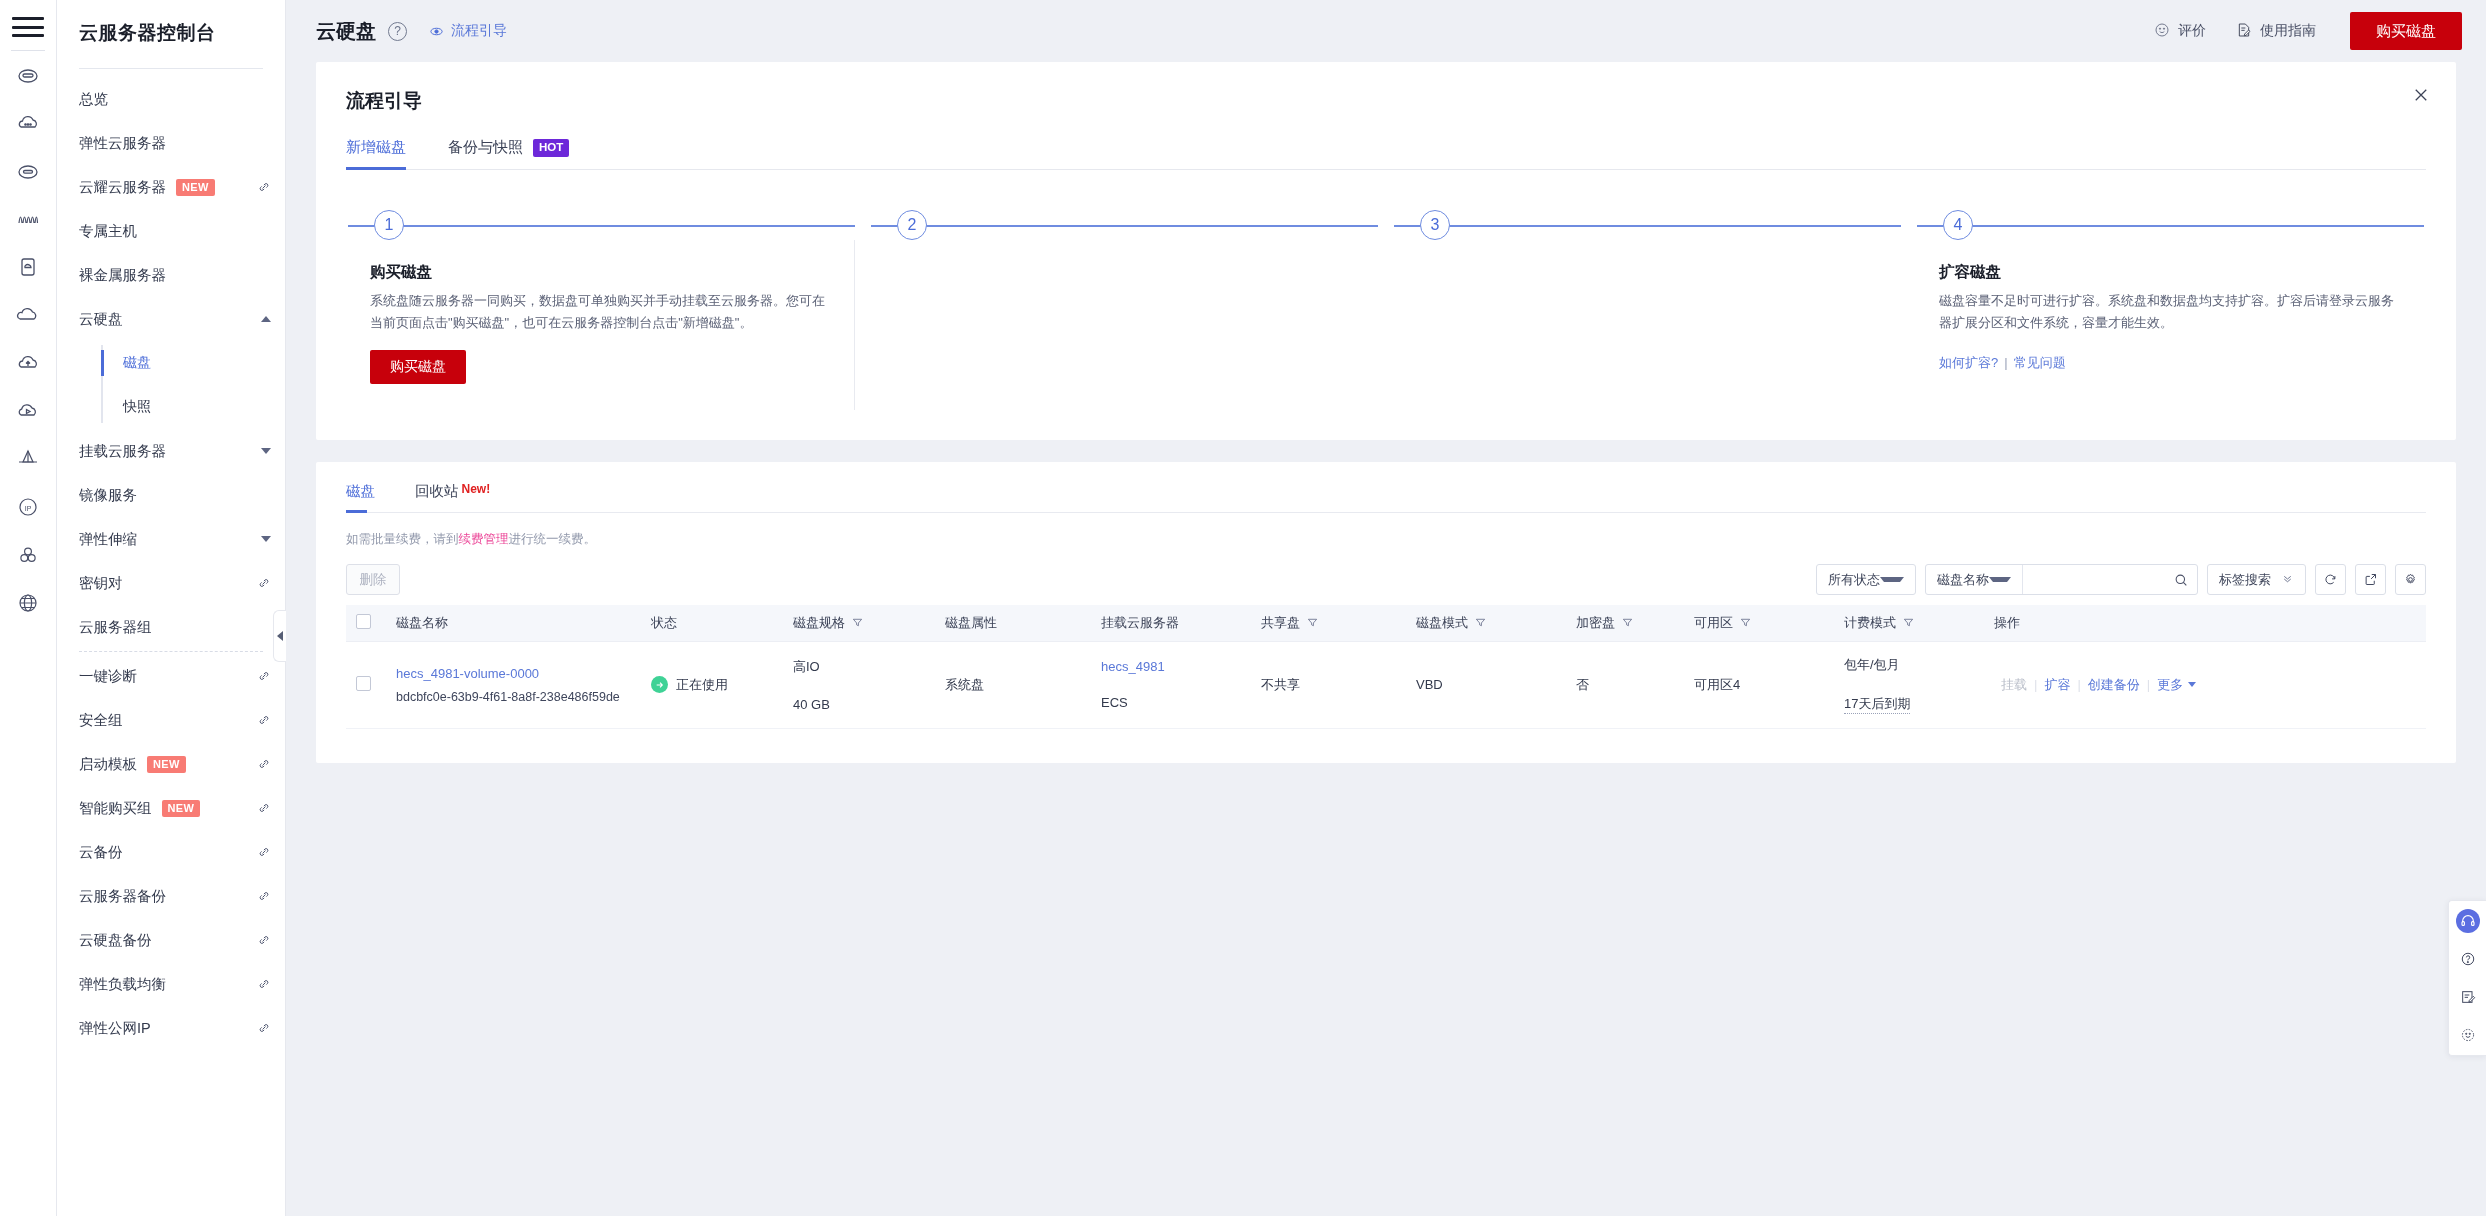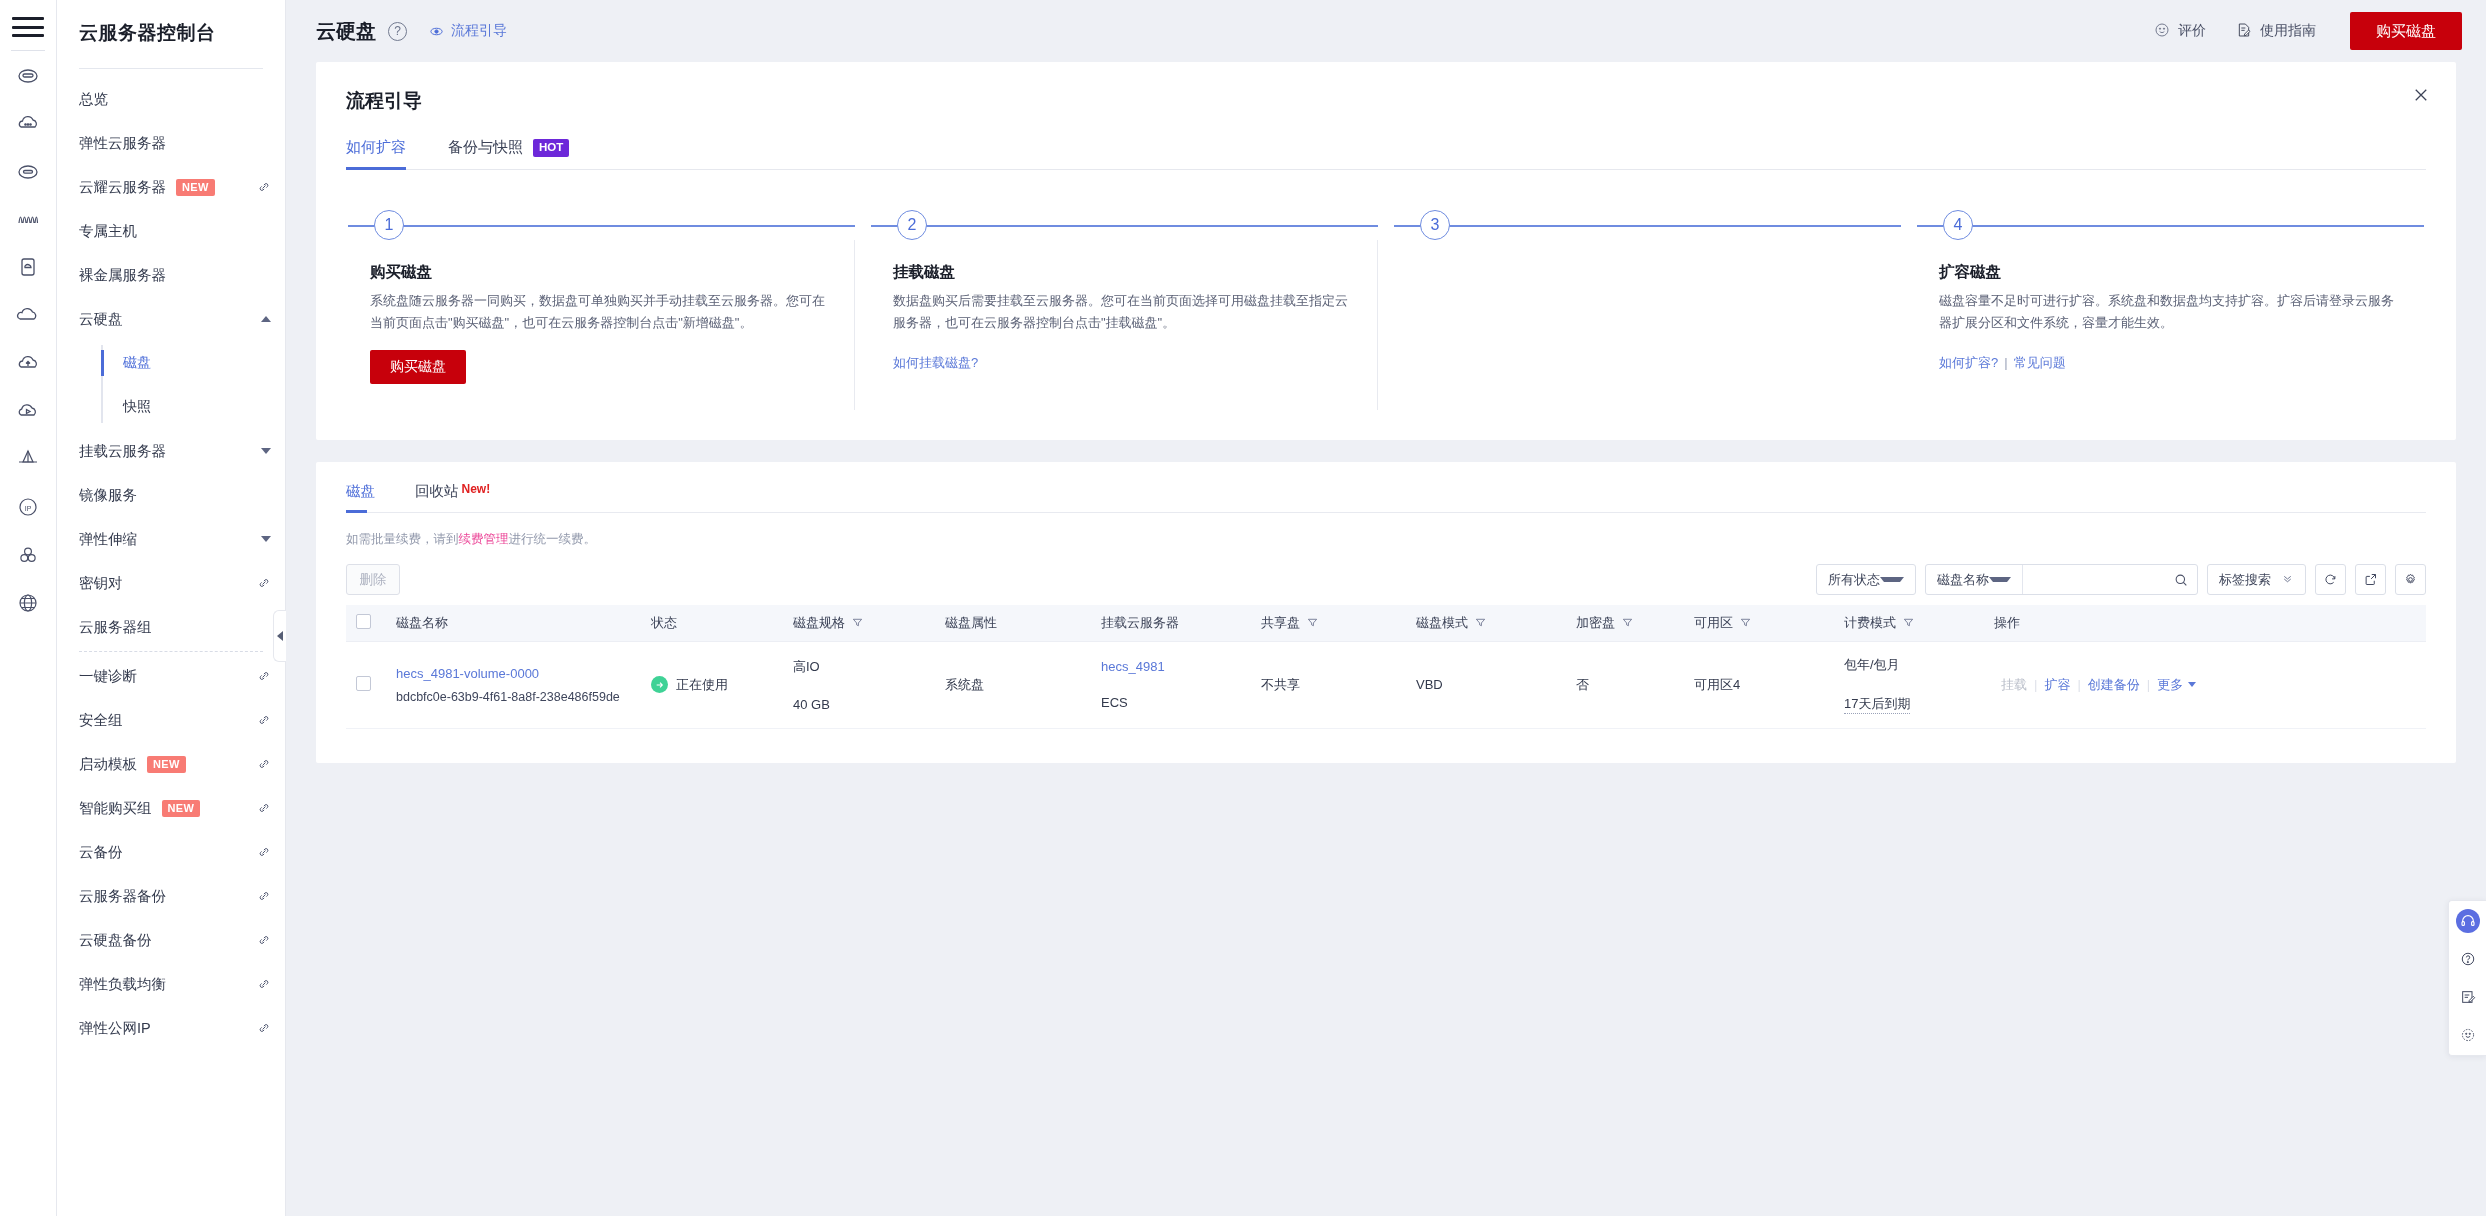--- a/index.html
+++ b/index.html
@@ -462,21 +462,21 @@
 
     <div class="card guide-card">
       <div class="guide-head">流程引导</div>
       <div class="close-x">
           <svg viewBox="0 0 24 24" width="18" height="18" stroke="currentColor" stroke-width="1.7">
             <path d="M5 5l14 14M19 5L5 19"></path>
           </svg>
         </div>
       <div class="tabs">
         <div class="tab active">
-            <span>如何扩容</span>
+            <span>新增磁盘</span>
           </div>
         <div class="tab">
           <span>备份与快照</span>
           <span class="badge-hot">HOT</span>
         </div>
       </div>
 
       <div class="steps">
         <div class="step">
           <div class="step-top">
@@ -487,25 +487,20 @@
             <h4>购买磁盘</h4>
             <p>系统盘随云服务器一同购买，数据盘可单独购买并手动挂载至云服务器。您可在当前页面点击"购买磁盘"，也可在云服务器控制台点击"新增磁盘"。</p>
             <div class="step-red">购买磁盘</div>
           </div>
         </div>
 
         <div class="step">
           <div class="step-top">
             <div class="step-line"></div>
             <div class="step-num">2</div>
-          </div>
-          <div class="step-body">
-            <h4>挂载磁盘</h4>
-            <p>数据盘购买后需要挂载至云服务器。您可在当前页面选择可用磁盘挂载至指定云服务器，也可在云服务器控制台点击"挂载磁盘"。</p>
-            <div class="step-link">如何挂载磁盘?</div>
           </div>
         </div>
 
         <div class="step">
           <div class="step-top">
             <div class="step-line"></div>
             <div class="step-num">3</div>
           </div>
         </div>
 

